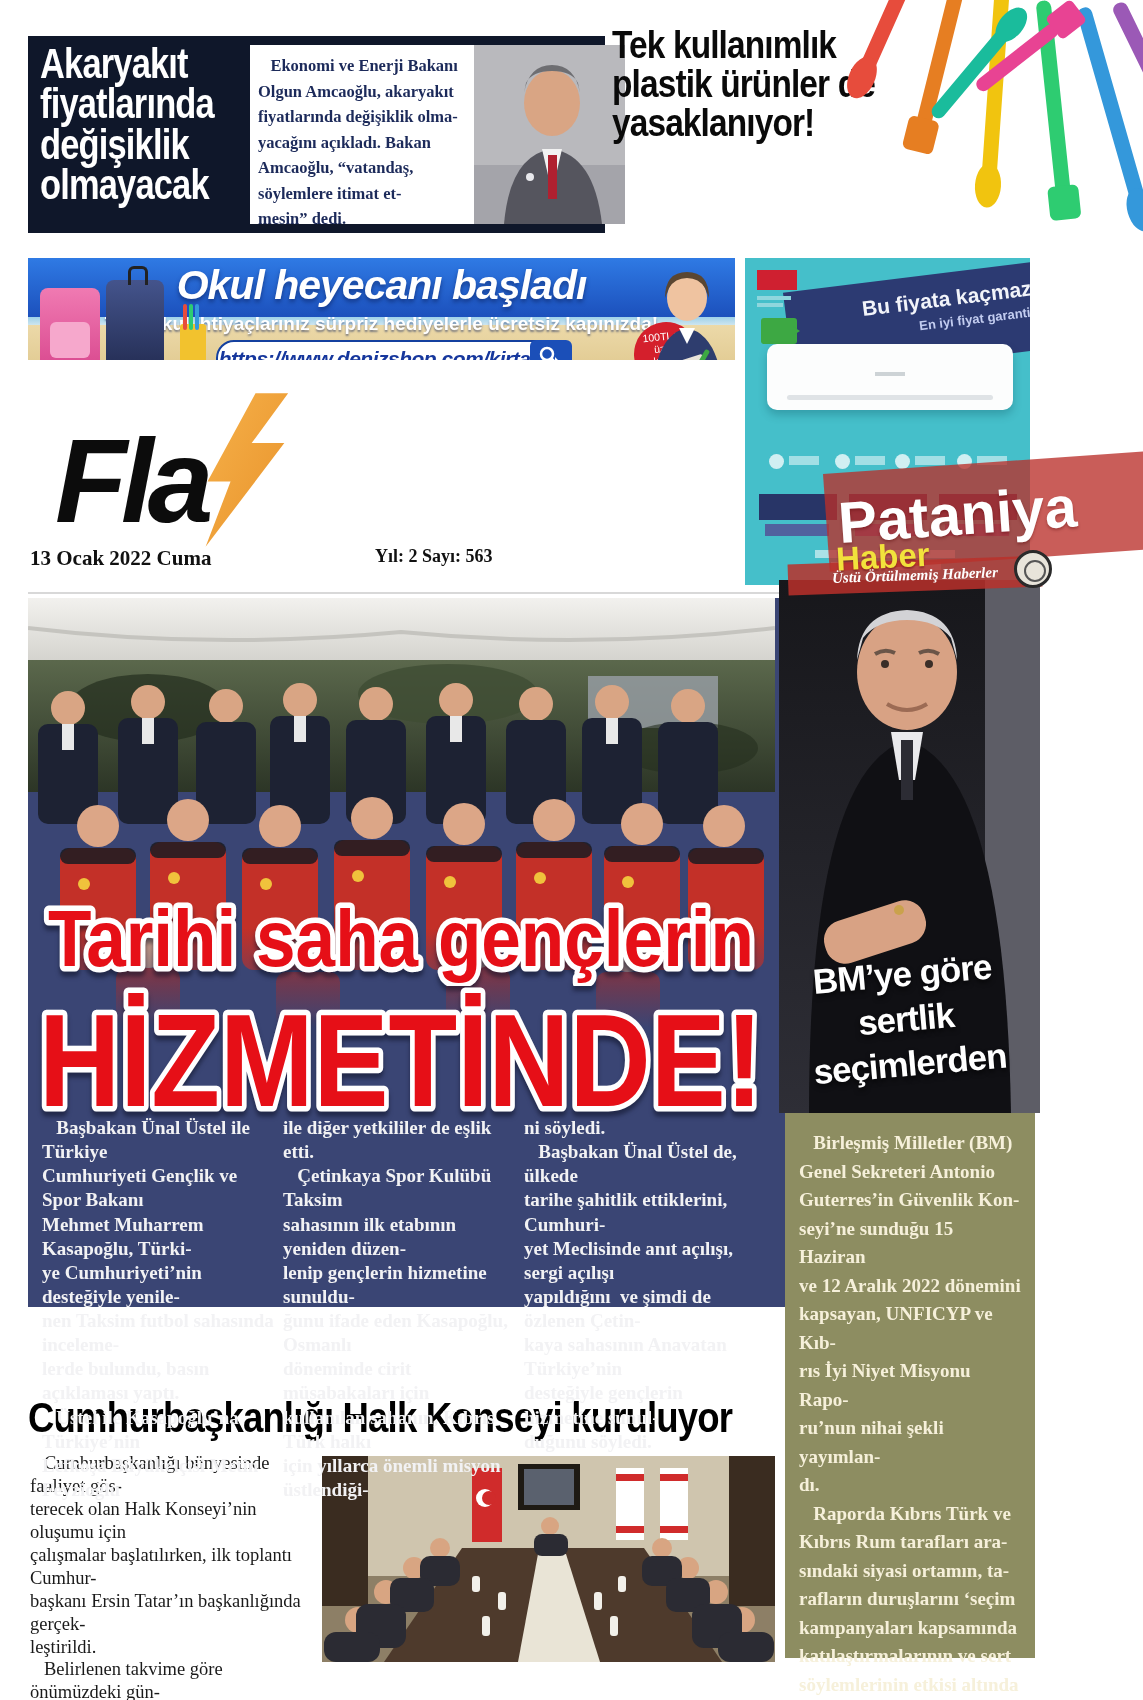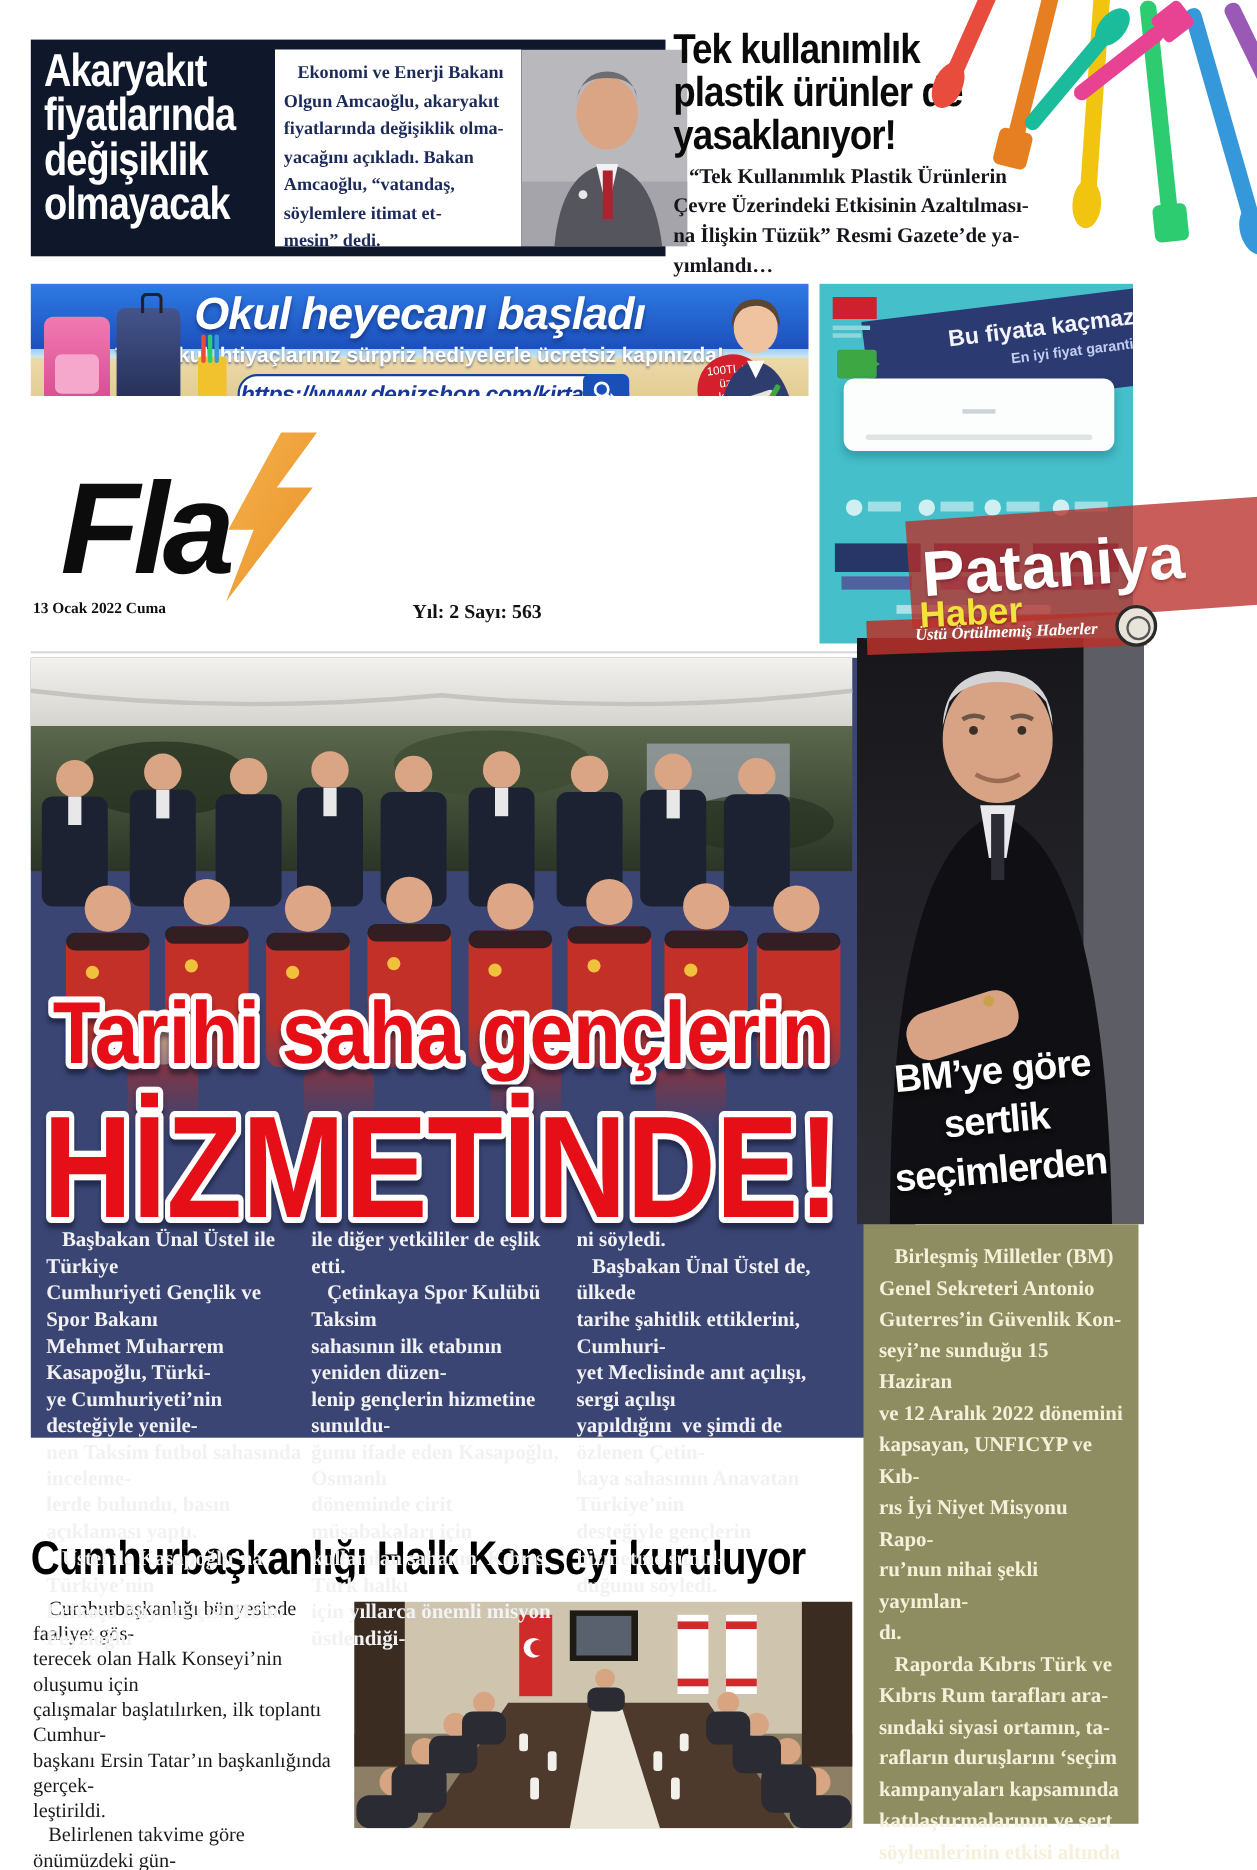--- a/index.html
+++ b/index.html
@@ -88,21 +88,21 @@
      font-size:15px;}
   #wm-stamp{left:1014px;top:550px;width:38px;height:38px;border-radius:50%;background:#e8e4da;
      border:3px solid #2a2a2a;z-index:32;box-sizing:border-box;}
   #wm-stamp::after{content:"";position:absolute;left:7px;top:7px;width:18px;height:18px;border-radius:50%;border:2px solid #555;}
 
   
   #logo-row{left:55px;top:398px;height:142px;display:flex;align-items:flex-end;}
   .logo-word{font-style:italic;font-weight:900;font-size:118px;line-height:1;color:#0c0c0c;
      letter-spacing:-6px;}
   #logo-bolt{width:96px;height:156px;margin:0 -16px -8px -12px;position:relative;z-index:2;}
-  #masthead-date{left:30px;top:546px;font-family:"Liberation Serif",serif;font-weight:700;font-size:14px;color:#111;}
+  #masthead-date{left:30px;top:546px;font-family:"Liberation Serif",serif;font-weight:700;font-size:21px;color:#111;}
   #masthead-issue{left:375px;top:546px;font-family:"Liberation Serif",serif;font-weight:700;font-size:18px;color:#111;text-align:center;}
   #masthead-tagline{left:455px;top:524px;font-style:italic;font-weight:700;font-size:34px;color:#e9a43e;letter-spacing:-1px;}
   #masthead-rule{left:28px;top:592px;width:770px;height:2px;background:#d8d8d8;}
 
   
   #main-story{left:28px;top:598px;width:804px;height:709px;background:#3a4574;}
   #team-photo{left:0;top:0;width:747px;height:430px;}
   #kicker-wrap{left:0;top:288px;width:747px;height:100px;z-index:5;}
   #headline-wrap{left:0;top:378px;width:747px;height:160px;z-index:5;}
   .red-outline{fill:#e60f17;stroke:#ffffff;stroke-width:11px;paint-order:stroke;stroke-linejoin:round;
@@ -157,24 +157,20 @@
       <polygon points="68,104 88,104 82,130 74,130" fill="#f2f2f2"></polygon>
       <rect x="74" y="110" width="9" height="44" fill="#b02030"></rect>
       <circle cx="56" cy="132" r="4" fill="#e8e8ec"></circle>
     </svg>
   </div>
 
   <div class="abs" id="topright-story">
     <div id="topright-headline">Tek kullanımlık
 plastik ürünler de
 yasaklanıyor!</div>
-    <div id="topright-body" class="prewrap">   “Tek Kullanımlık Plastik Ürünlerin
-Çevre Üzerindeki Etkisinin Azaltılması-
-na İlişkin Tüzük” Resmi Gazete’de ya-
-yımlandı…</div>
   </div>
 
   <svg class="abs" id="cutlery" viewBox="0 0 298 250">
     <g transform="rotate(24 300 -10)">
       <rect x="70" y="-10" width="15" height="200" rx="7" fill="#e74c3c"></rect>
         <ellipse cx="77" cy="185" rx="13" ry="22" fill="#e74c3c"></ellipse>
     </g>
     <g transform="rotate(14 300 -10)">
       <rect x="110" y="-10" width="15" height="205" rx="7" fill="#e67e22"></rect>
         <rect x="102" y="168" width="31" height="34" rx="6" fill="#e67e22"></rect>

